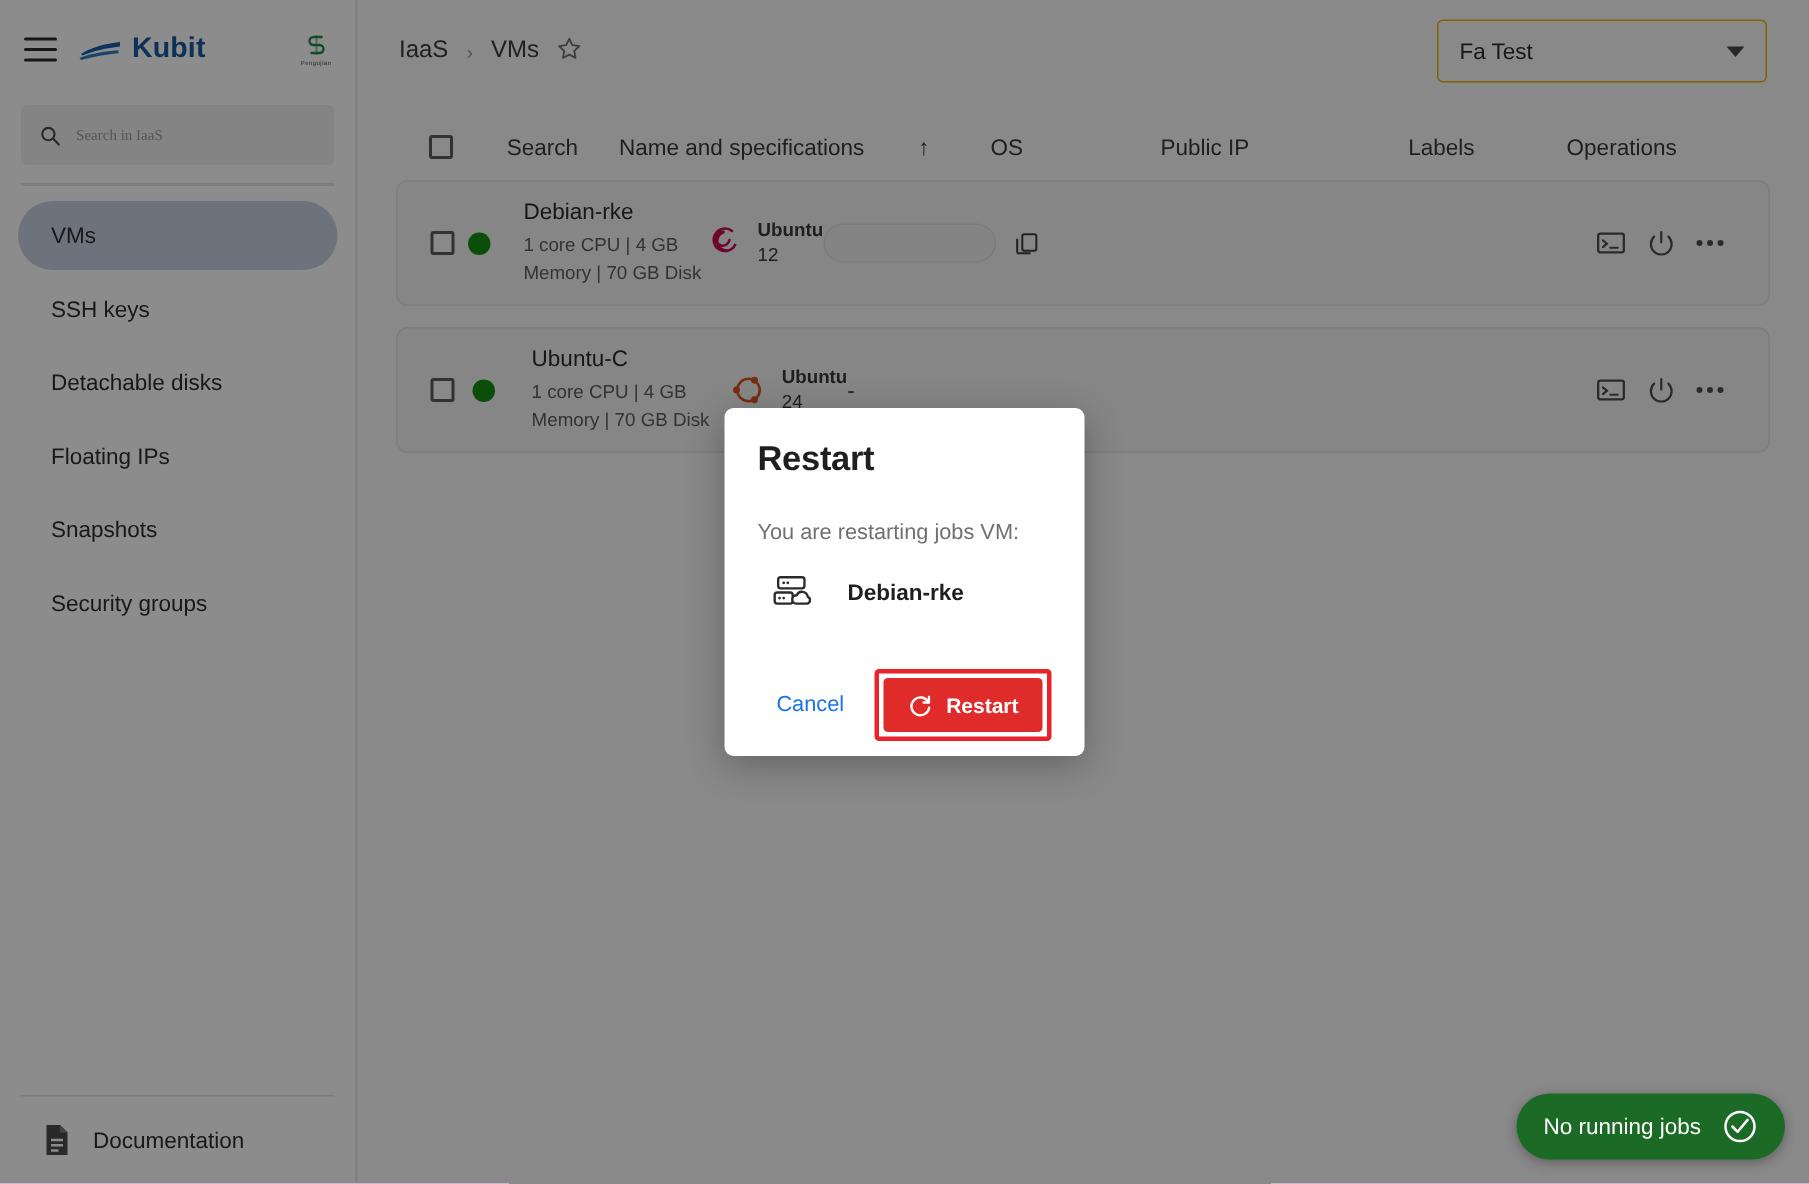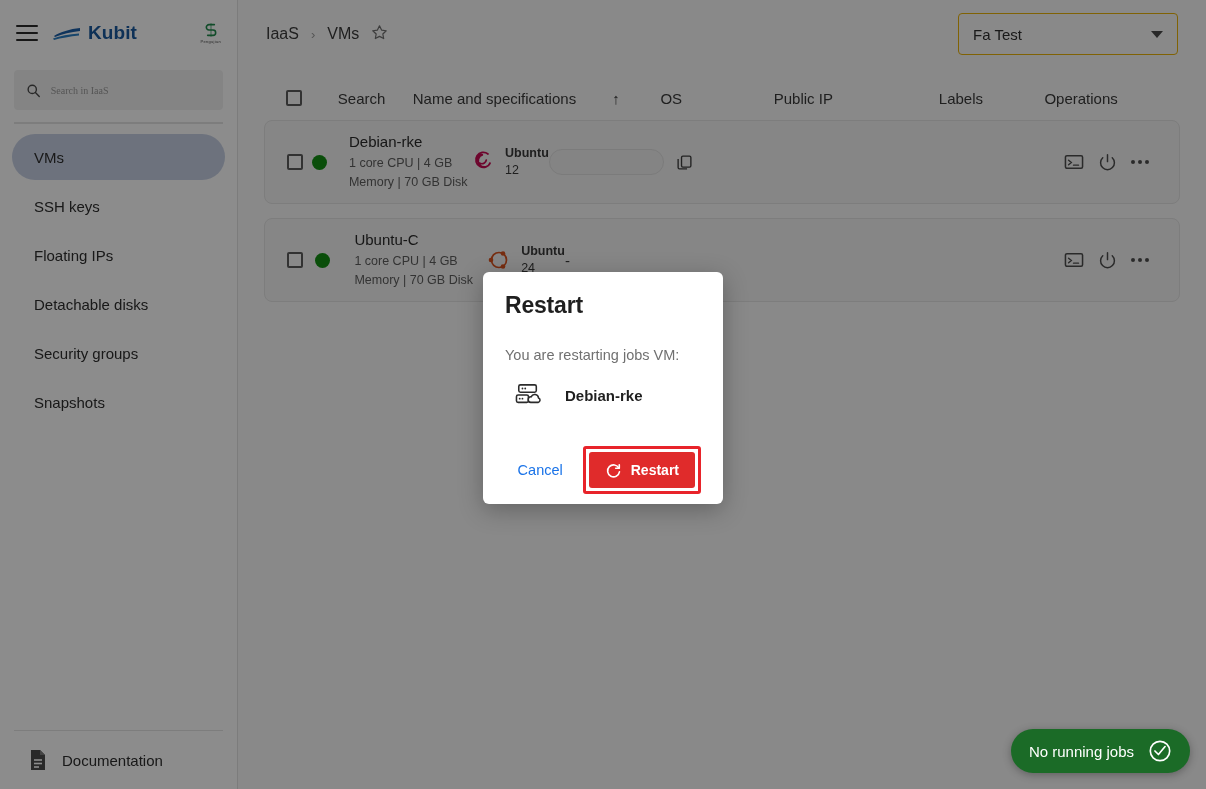--- a/index.html
+++ b/index.html
@@ -226,30 +226,30 @@
     <div class="side-divider"></div>
 
     <div class="nav">
       <div class="nav-item active">
         <span>VMs</span>
       </div>
       <div class="nav-item">
         <span>SSH keys</span>
       </div>
       <div class="nav-item">
+        <span>Detachable disks</span>
+      </div>
+      <div class="nav-item">
         <span>Floating IPs</span>
       </div>
       <div class="nav-item">
-        <span>Detachable disks</span>
+        <span>Snapshots</span>
       </div>
       <div class="nav-item">
         <span>Security groups</span>
-      </div>
-      <div class="nav-item">
-        <span>Snapshots</span>
       </div>
     </div>
 
     <div class="side-foot">
       <div class="foot-divider"></div>
       <div class="doc-row">
         <svg width="20" height="22" viewBox="0 0 20 22">
           <path d="M3 1 h9 l5 5 v15 h-14 Z" fill="#4c4c4c"></path>
           <path d="M12 1 v5 h5 Z" fill="#7b7b7b"></path>
           <line x1="6" y1="11" x2="14" y2="11" stroke="#fff" stroke-width="1.6"></line>

